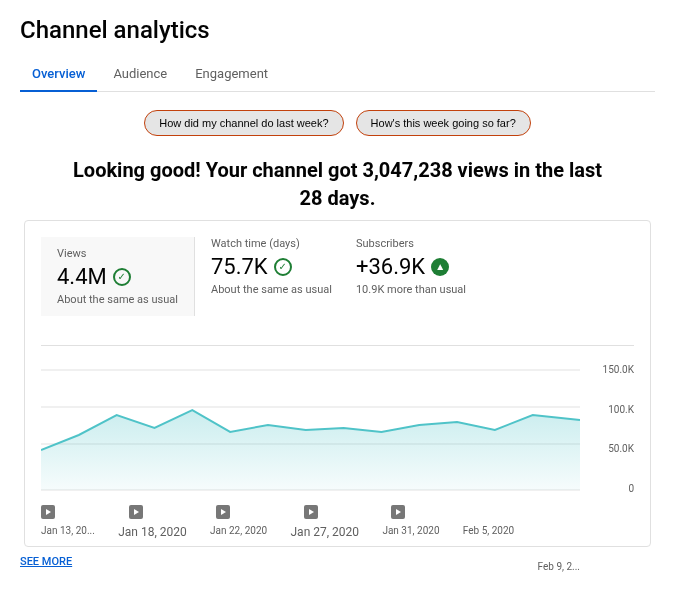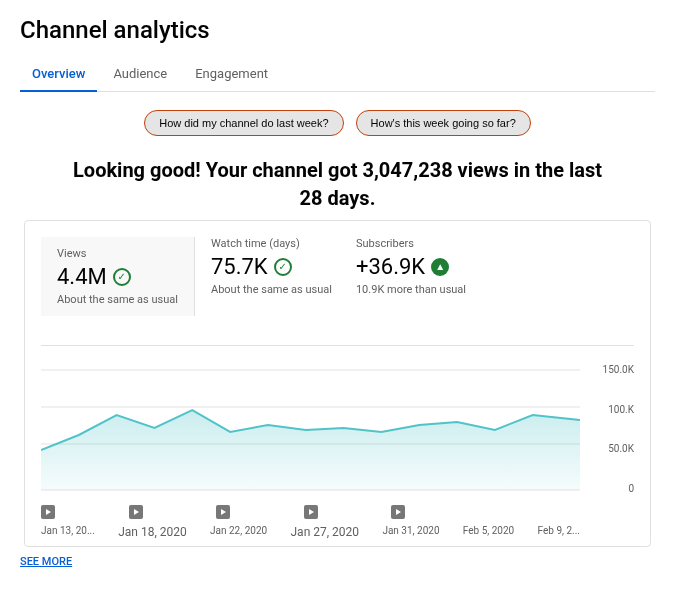--- a/index.html
+++ b/index.html
@@ -279,19 +279,19 @@
       </div>
 
       
       <div style="display:flex; justify-content:space-between; width: calc(100% - 54px); margin-top:4px;">
         <span class="chart-date" style="font-size:10px;color:#606060;">Jan 13, 20...</span>
         <span class="chart-date" style="font-size:12px;color:#606060;">Jan 18, 2020</span>
         <span class="chart-date" style="font-size:10px;color:#606060;">Jan 22, 2020</span>
         <span class="chart-date" style="font-size:12px;color:#606060;">Jan 27, 2020</span>
         <span class="chart-date" style="font-size:10px;color:#606060;">Jan 31, 2020</span>
         <span class="chart-date" style="font-size:10px;color:#606060;">Feb 5, 2020</span>
-        <span class="chart-date" style="font-size:10px;color:#606060;">Feb 9, 2...</span>
+        <span class="chart-date" style="font-size:10px;color:#606060;margin-top:36px;">Feb 9, 2...</span>
       </div>
     </div>
   </div>
 
   <a class="see-more" href="#">SEE MORE</a>
 </div>
 
 </body></html>

